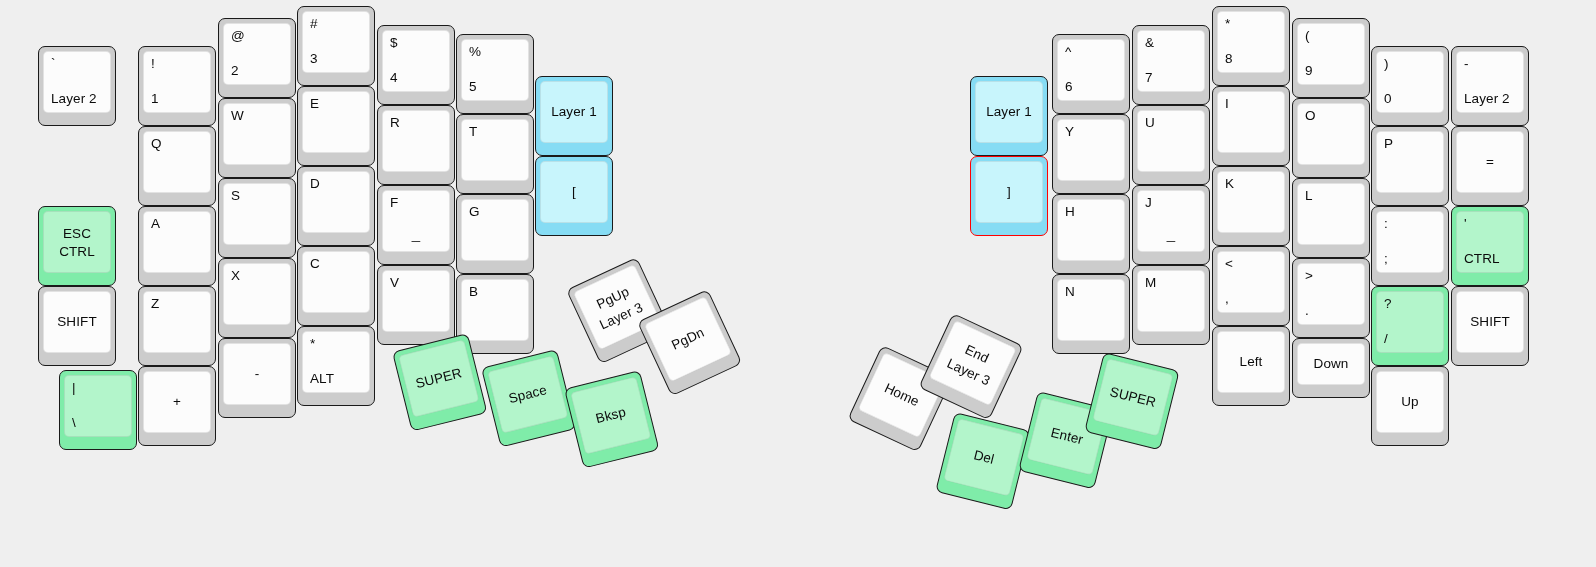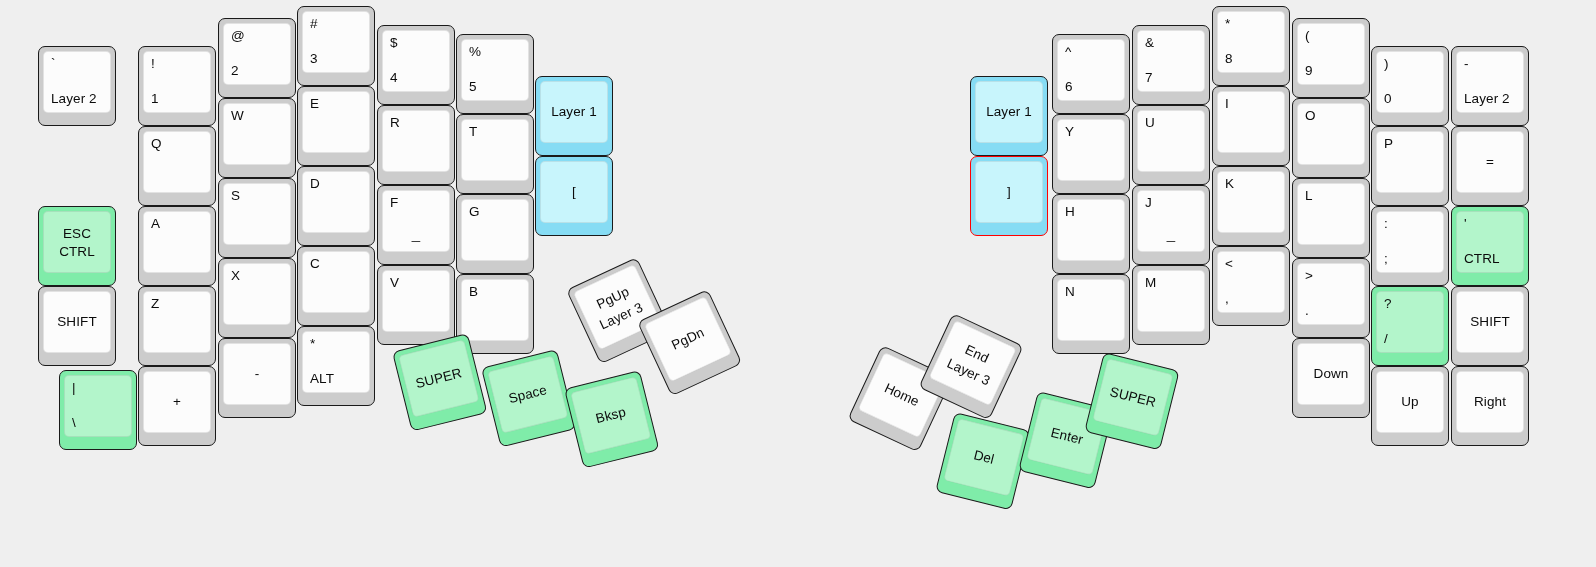--- a/index.html
+++ b/index.html
@@ -323,20 +323,25 @@
       <div class="cap">
         <div class="lg tl">K</div>
       </div>
     </div>
     <div class="key" style="left: 1212px; top: 246px; width: 78px; height: 80px;">
       <div class="cap">
         <div class="lg tl">&lt;</div>
         <div class="lg bl">,</div>
       </div>
     </div>
+    <div class="key" style="left: 1212px; top: 326px; width: 78px; height: 80px;">
+      <div class="cap">
+        <div class="lg center">Left</div>
+      </div>
+    </div>
     <div class="key" style="left: 1292px; top: 18px; width: 78px; height: 80px;">
       <div class="cap">
         <div class="lg tl">(</div>
         <div class="lg bl">9</div>
       </div>
     </div>
     <div class="key" style="left: 1292px; top: 98px; width: 78px; height: 80px;">
       <div class="cap">
         <div class="lg tl">O</div>
       </div>
@@ -345,21 +350,21 @@
       <div class="cap">
         <div class="lg tl">L</div>
       </div>
     </div>
     <div class="key" style="left: 1292px; top: 258px; width: 78px; height: 80px;">
       <div class="cap">
         <div class="lg tl">&gt;</div>
         <div class="lg bl">.</div>
       </div>
     </div>
-    <div class="key" style="left: 1292px; top: 338px; width: 78px; height: 80px;">
+    <div class="key" style="left: 1292px; top: 338px; width: 78px; height: 60px;">
       <div class="cap">
         <div class="lg center">Down</div>
       </div>
     </div>
     <div class="key" style="left: 1371px; top: 46px; width: 78px; height: 80px;">
       <div class="cap">
         <div class="lg tl">)</div>
         <div class="lg bl">0</div>
       </div>
     </div>
@@ -400,25 +405,20 @@
       <div class="cap">
         <div class="lg tl">'</div>
         <div class="lg bl">CTRL</div>
       </div>
     </div>
     <div class="key" style="left: 1451px; top: 286px; width: 78px; height: 80px;">
       <div class="cap">
         <div class="lg center">SHIFT</div>
       </div>
     </div>
-    <div class="key" style="left: 1451px; top: 366px; width: 78px; height: 80px;">
-      <div class="cap">
-        <div class="lg center">Right</div>
-      </div>
-    </div>
     <div class="key rot" style="left: 882px; top: 345px; width: 78px; height: 82px; transform: rotate(25deg);">
       <div class="cap">
         <div class="lg center two">Home</div>
       </div>
     </div>
     <div class="key rot" style="left: 953px; top: 313px; width: 78px; height: 82px; transform: rotate(25deg);">
       <div class="cap">
         <div class="lg center two">End
 Layer 3</div>
       </div>

